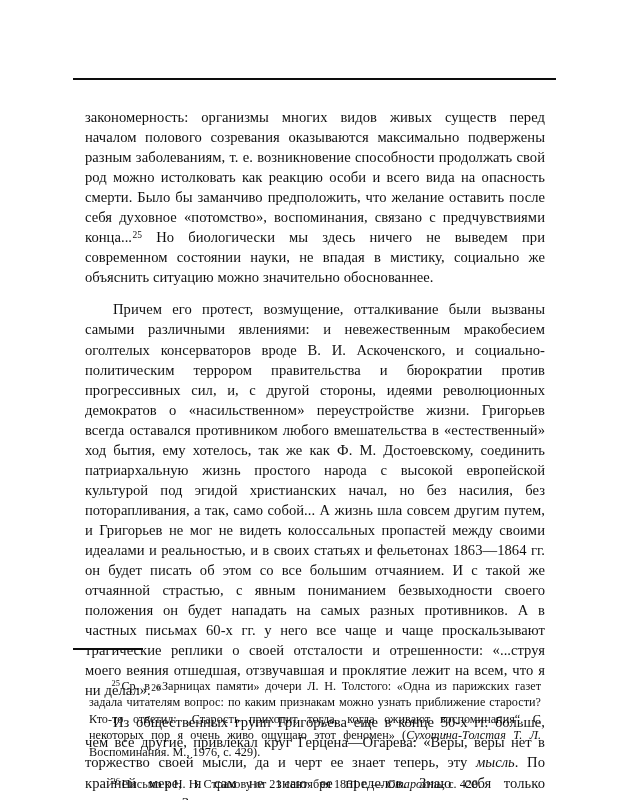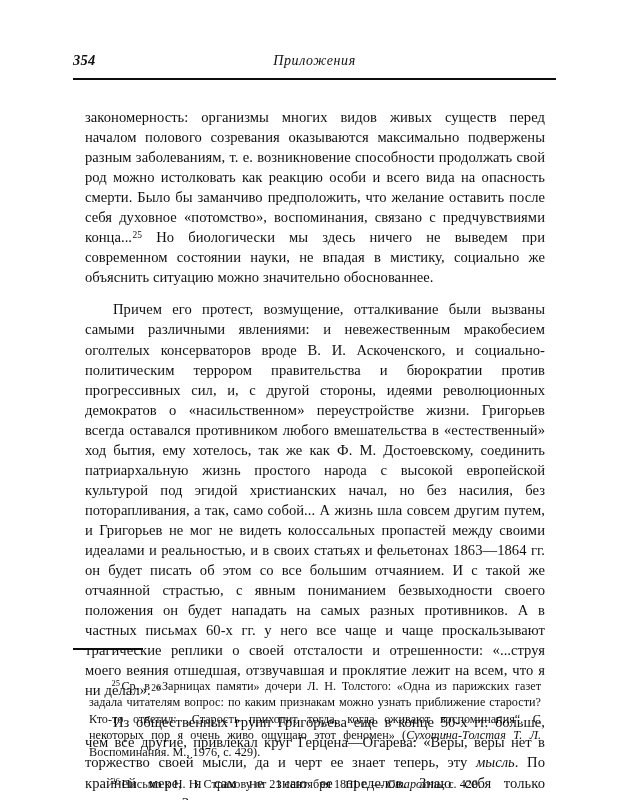--- a/index.html
+++ b/index.html
@@ -128,24 +128,20 @@
     font-size: 8.4px;
     vertical-align: 0.46em;
     margin-right: 1.5px;
   }
 </style>
 </head>
 <body>
 
 <div class="page">
 
-  <div class="running-head">
-    <span class="folio">354</span>
-    <span class="head-title">Приложения</span>
-  </div>
   <div class="head-rule"></div>
 
   <div class="textblock" id="textblock">
       <p class="para"><span>закономерность: организмы многих видов живых существ перед началом полового созревания оказываются максимально подвержены разным заболеваниям, т. е. возникновение способности продолжать свой род можно истолковать как реакцию особи и всего вида на опасность смерти. Было бы заманчиво предположить, что желание оставить после себя духовное «потомство», воспоминания, связано с предчувствиями конца...</span><sup class="fn">25</sup><span> Но биологически мы здесь ничего не выведем при современном состоянии науки, не впадая в мистику, социально же объяснить ситуацию можно значительно обоснованнее.</span></p>
       <p class="para indent"><span>Причем его протест, возмущение, отталкивание были вызваны самыми различными явлениями: и невежественным мракобесием оголтелых консерваторов вроде В. И. Аскоченского, и социально-политическим террором правительства и бюрократии против прогрессивных сил, и, с другой стороны, идеями революционных демократов о «насильственном» переустройстве жизни. Григорьев всегда оставался противником любого вмешательства в «естественный» ход бытия, ему хотелось, так же как Ф. М. Достоевскому, соединить патриархальную жизнь простого народа с высокой европейской культурой под эгидой христианских начал, но без насилия, без поторапливания, а так, само собой... А жизнь шла совсем другим путем, и Григорьев не мог не видеть колоссальных пропастей между своими идеалами и реальностью, и в своих статьях и фельетонах 1863—1864 гг. он будет писать об этом со все большим отчаянием. И с такой же отчаянной страстью, с явным пониманием безвыходности своего положения он будет нападать на самых разных противников. А в частных письмах 60-х гг. у него все чаще и чаще проскальзывают трагические реплики о своей отсталости и отрешенности: «...струя моего веяния отшедшая, отзвучавшая и проклятие лежит на всем, что я ни делал».</span><sup class="fn">26</sup></p>
       <p class="para indent"><span>Из общественных групп Григорьева еще в конце 50-х гг. больше, чем все другие, привлекал круг Герцена—Огарева: «Ве́ры, веры нет в торжество своей мысли, да и черт ее знает теперь, эту </span><i>мысль</i><span>. По крайней мере, я сам не знаю ее пределов. Знаю себя только отрицательно. Знаю, например, что мысль моя мало мирится хоть с мыслью Максима (т. е. Стеньки Разина или Емельки Пугачева), так же мало с слепым и отвергающим все артистическое социализмом Ч‹ернышевского›, с таким же</span></p>
     </div>
 
   <div class="fn-rule"></div>
   <div class="footnotes" id="footnotes">

